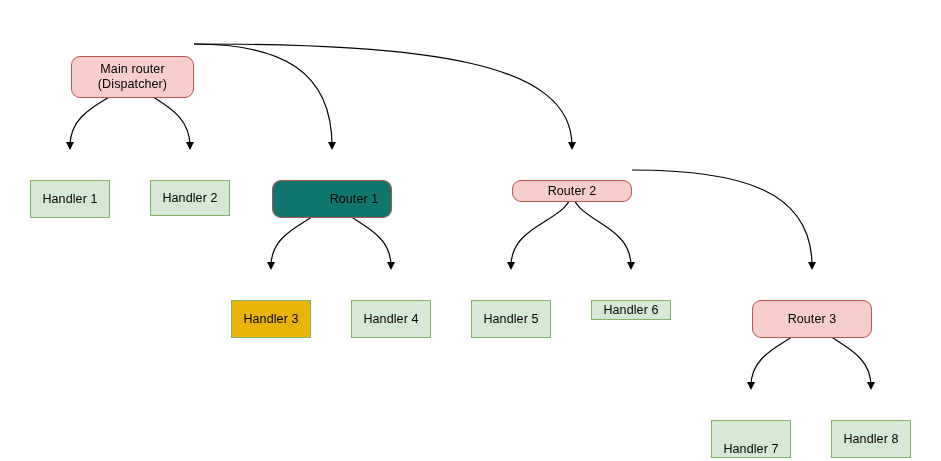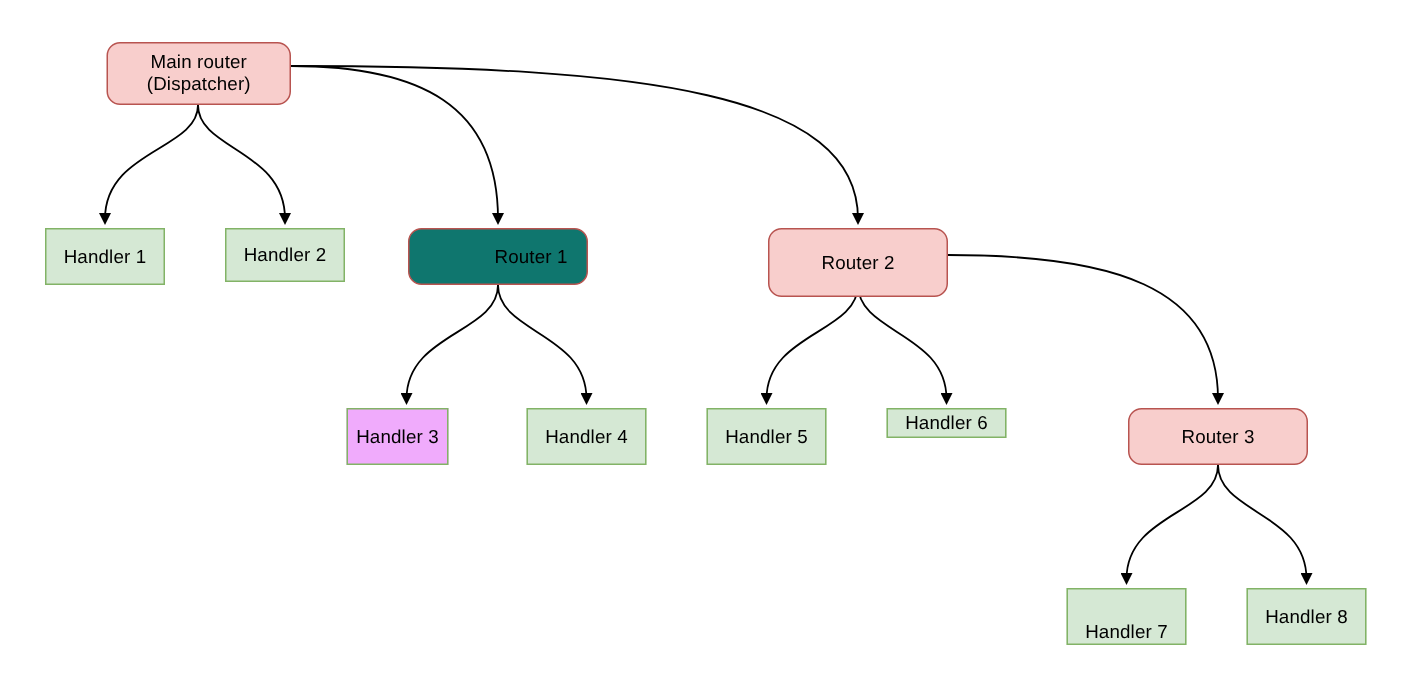--- a/index.html
+++ b/index.html
@@ -30,20 +30,21 @@
     box-sizing: border-box;
     display: flex;
     align-items: center;
     justify-content: center;
     text-align: center;
     font-size: 12.5px;
     line-height: 15px;
     color: #000000;
     letter-spacing: 0.1px;
     white-space: pre-line;
+    margin-top: 28px;
   }
   .node-router {
     background: #f8cecc;
     border: 1px solid #b85450;
     border-radius: 9px;
   }
   .node-handler {
     background: #d5e8d4;
     border: 1px solid #82b366;
     border-radius: 0;
@@ -76,22 +77,22 @@
         <path d="M 812,310 C 812,342 751,342 751,386" fill="none" stroke="#000000" stroke-width="1.2" marker-end="url(#arrowhead)"></path>
         <path d="M 812,310 C 812,342 871,342 871,386" fill="none" stroke="#000000" stroke-width="1.2" marker-end="url(#arrowhead)"></path>
       </g>
   </svg>
   <div id="nodes-layer">
       <div class="node node-router" style="left: 71px; top: 28px; width: 123px; height: 42px; background: rgb(248, 206, 204); border-color: rgb(184, 84, 80);"><span class="node-label">Main router
 (Dispatcher)</span></div>
       <div class="node node-handler" style="left: 30px; top: 152px; width: 80px; height: 38px; background: rgb(213, 232, 212); border-color: rgb(130, 179, 102);"><span class="node-label">Handler 1</span></div>
       <div class="node node-handler" style="left: 150px; top: 152px; width: 80px; height: 36px; background: rgb(213, 232, 212); border-color: rgb(130, 179, 102);"><span class="node-label">Handler 2</span></div>
       <div class="node node-router" style="left: 272px; top: 152px; width: 120px; height: 38px; background: #0f766e; border-color: rgb(184, 84, 80); padding-left: 44px;"><span class="node-label">Router 1</span></div>
-      <div class="node node-router" style="left: 512px; top: 152px; width: 120px; height: 46px; background: rgb(248, 206, 204); border-color: rgb(184, 84, 80);"><span class="node-label">Router 2</span></div>
-      <div class="node node-handler" style="left: 231px; top: 272px; width: 68px; height: 38px; background: #f0abfc; border-color: rgb(130, 179, 102);"><span class="node-label">Handler 3</span></div>
+      <div class="node node-router" style="left: 512px; top: 152px; width: 120px; height: 22px; background: rgb(248, 206, 204); border-color: rgb(184, 84, 80);"><span class="node-label">Router 2</span></div>
+      <div class="node node-handler" style="left: 231px; top: 272px; width: 80px; height: 38px; background: #eab308; border-color: rgb(130, 179, 102);"><span class="node-label">Handler 3</span></div>
       <div class="node node-handler" style="left: 351px; top: 272px; width: 80px; height: 38px; background: rgb(213, 232, 212); border-color: rgb(130, 179, 102); text-align: right;"><span class="node-label">Handler 4</span></div>
       <div class="node node-handler" style="left: 471px; top: 272px; width: 80px; height: 38px; background: rgb(213, 232, 212); border-color: rgb(130, 179, 102);"><span class="node-label">Handler 5</span></div>
       <div class="node node-handler" style="left: 591px; top: 272px; width: 80px; height: 20px; background: rgb(213, 232, 212); border-color: rgb(130, 179, 102);"><span class="node-label">Handler 6</span></div>
       <div class="node node-router" style="left: 752px; top: 272px; width: 120px; height: 38px; background: rgb(248, 206, 204); border-color: rgb(184, 84, 80);"><span class="node-label">Router 3</span></div>
       <div class="node node-handler" style="left: 711px; top: 392px; width: 80px; height: 38px; background: rgb(213, 232, 212); border-color: rgb(130, 179, 102); align-items: flex-end;"><span class="node-label">Handler 7</span></div>
       <div class="node node-handler" style="left: 831px; top: 392px; width: 80px; height: 38px; background: rgb(213, 232, 212); border-color: rgb(130, 179, 102);"><span class="node-label">Handler 8</span></div>
     </div>
 </div>
 
 </body></html>

